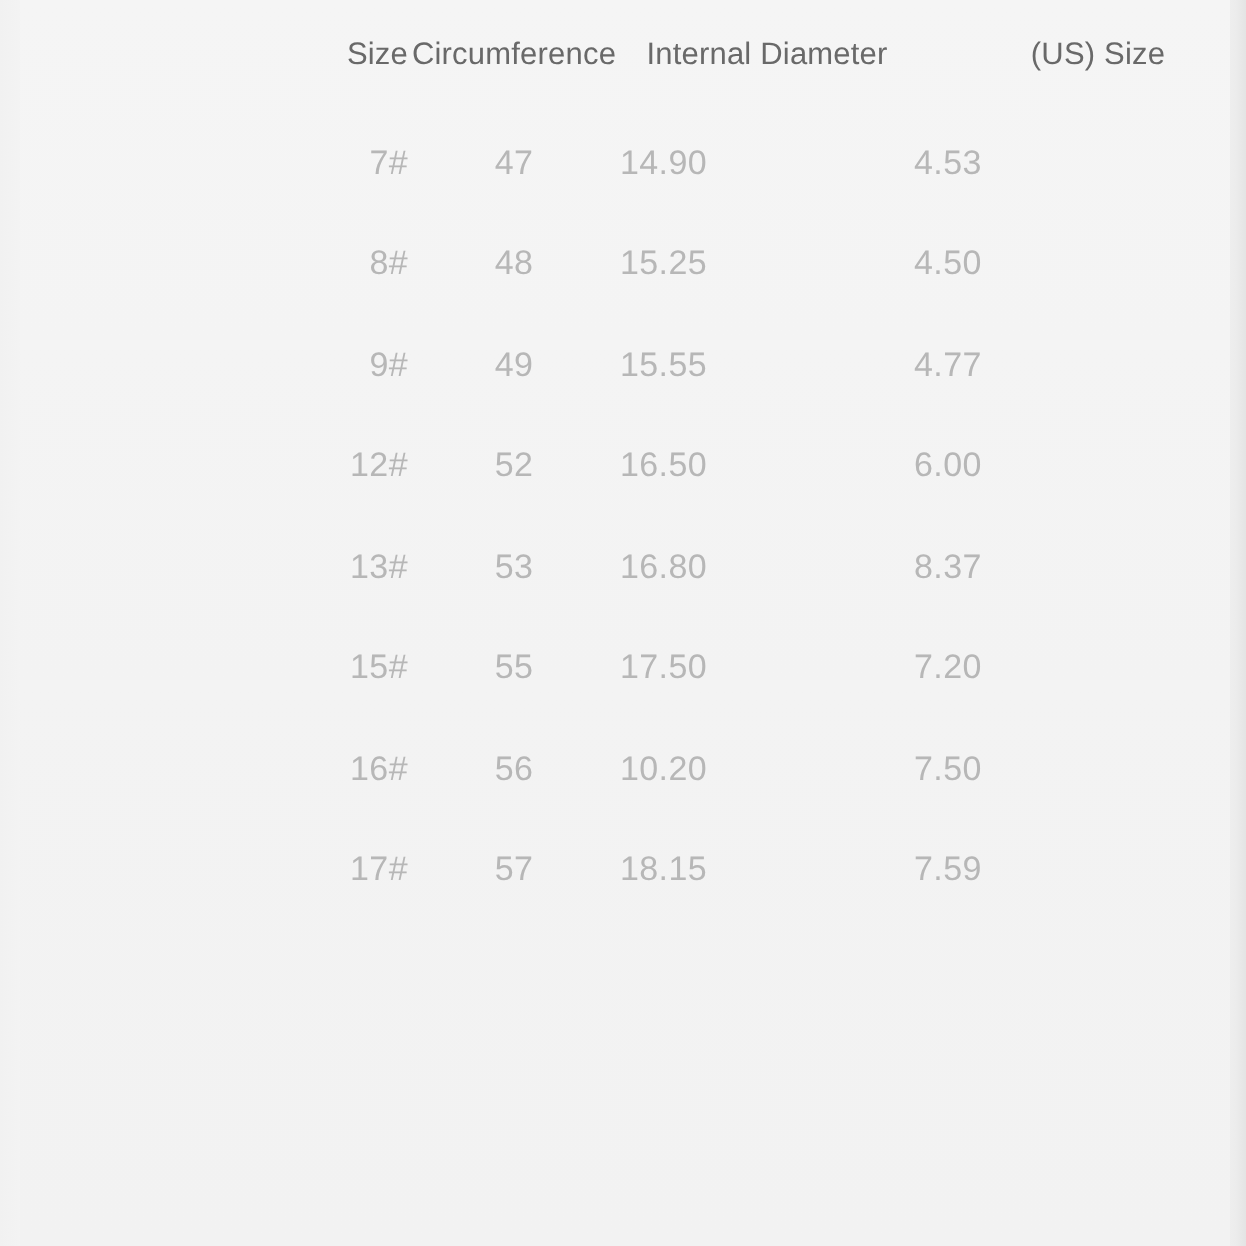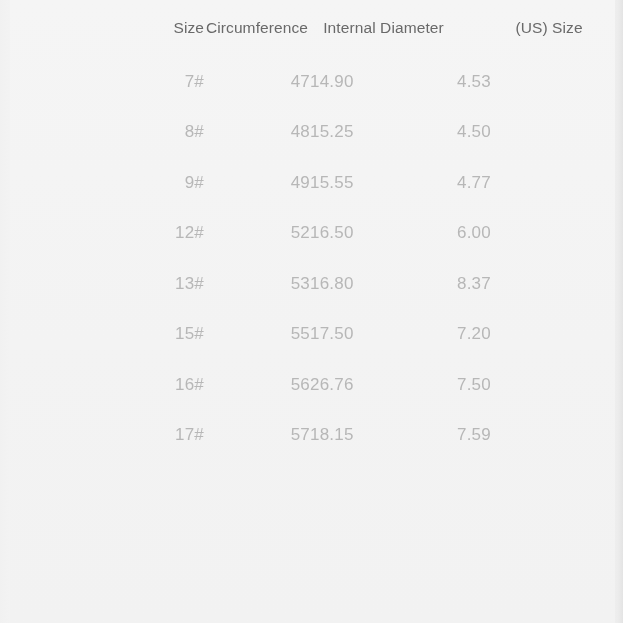--- a/index.html
+++ b/index.html
@@ -75,21 +75,21 @@
     padding: 0;
     vertical-align: middle;
     font-size: 17px;
     font-weight: 400;
     color: #b7b7b7;
     letter-spacing: 0.2px;
     white-space: nowrap;
   }
 
   td.d-size { text-align: right;  padding-right: 68px; }
-  td.d-circ { text-align: right; }
+  td.d-circ { text-align: center; }
   td.d-diam { text-align: left; }
   td.d-us   { text-align: left;   padding-left: 36px; }
 
   
   #size-table tbody tr:first-child td { height: 51px; }
 </style>
 </head>
 <body>
 
 <div id="canvas">
@@ -143,21 +143,21 @@
         </tr>
         <tr>
           <td class="d-size">15#</td>
           <td class="d-circ">55</td>
           <td class="d-diam">17.50</td>
           <td class="d-us">7.20</td>
         </tr>
         <tr>
           <td class="d-size">16#</td>
           <td class="d-circ">56</td>
-          <td class="d-diam">26.76</td>
+          <td class="d-diam">10.20</td>
           <td class="d-us">7.50</td>
         </tr>
         <tr>
           <td class="d-size">17#</td>
           <td class="d-circ">57</td>
           <td class="d-diam">18.15</td>
           <td class="d-us">7.59</td>
         </tr>
       </tbody>
   </table>

